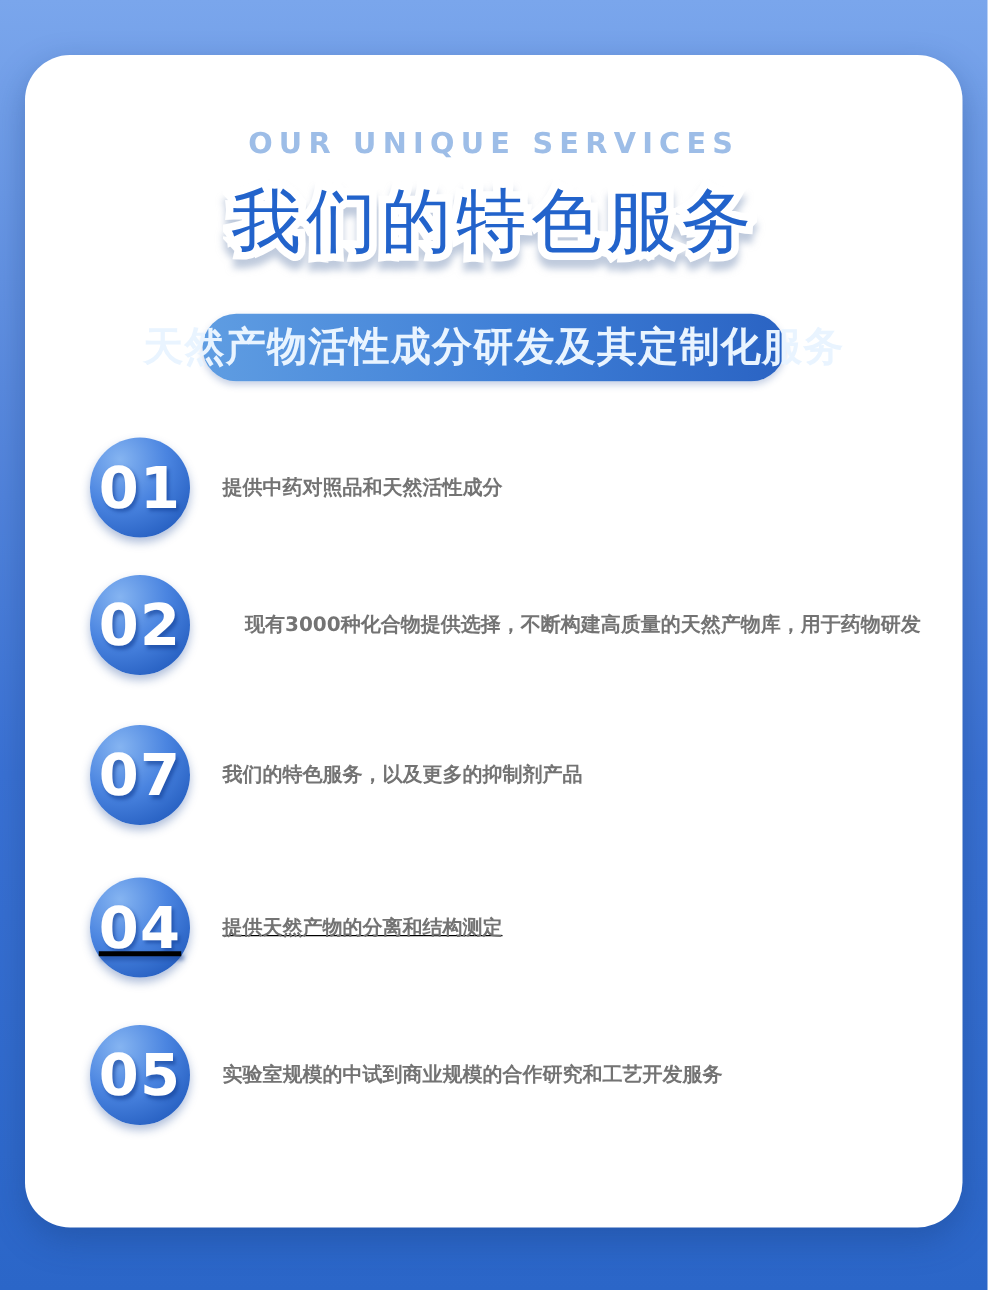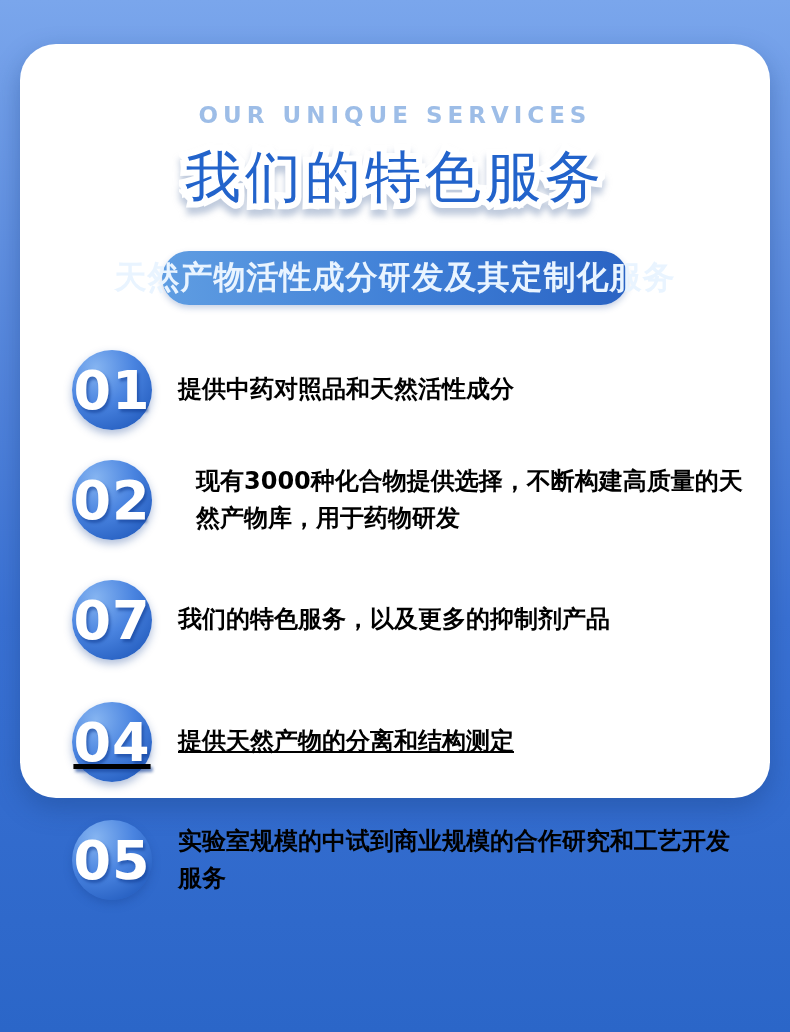--- a/index.html
+++ b/index.html
@@ -8,21 +8,21 @@
     font-family: "DejaVu Sans", "Liberation Sans", sans-serif;
     overflow: hidden;
   }
   body {
     position: relative;
     background: linear-gradient(180deg, #7aa6ec 0%, #5a8ade 30%, #3a71d3 60%, #2b66c8 100%);
   }
   .card {
     position: absolute;
     left: 20px; top: 44px;
-    width: 750px; height: 754px;
+    width: 750px; height: 938px;
     background: #ffffff;
     border-radius: 36px;
     box-shadow: 0 10px 26px rgba(23, 62, 130, 0.38);
   }
   .eyebrow {
     position: absolute;
     top: 58px; left: 0; right: 0;
     text-align: center;
     font-size: 23px;
     font-weight: bold;
@@ -80,30 +80,30 @@
   .badge {
     flex: 0 0 auto;
     width: 80px; height: 80px;
     border-radius: 50%;
     background: radial-gradient(circle at 30% 22%, #85b4f1 0%, #4a84e0 45%, #1e57ba 92%);
     box-shadow: 0 4px 8px rgba(25, 70, 150, 0.35);
     display: flex;
     align-items: center;
     justify-content: center;
     color: #ffffff;
-    font-size: 54px;
+    font-size: 46px;
     font-weight: 800;
     letter-spacing: 1px;
     text-shadow: 2px 3px 3px rgba(18, 64, 150, 0.6);
   }
   .service-text {
     width: 562px;
-    font-size: 24px;
+    font-size: 16px;
     font-weight: 700;
-    color: #000000;
+    color: #737373;
     line-height: 1.55;
   }
   .row-1 { top: 306px; }
   .row-2 { top: 416px; gap: 44px; }
   .row-3 { top: 536px; }
   .row-4 { top: 658px; text-decoration: underline; }
   .row-5 { top: 776px; }
 </style>
 </head>
 <body>

